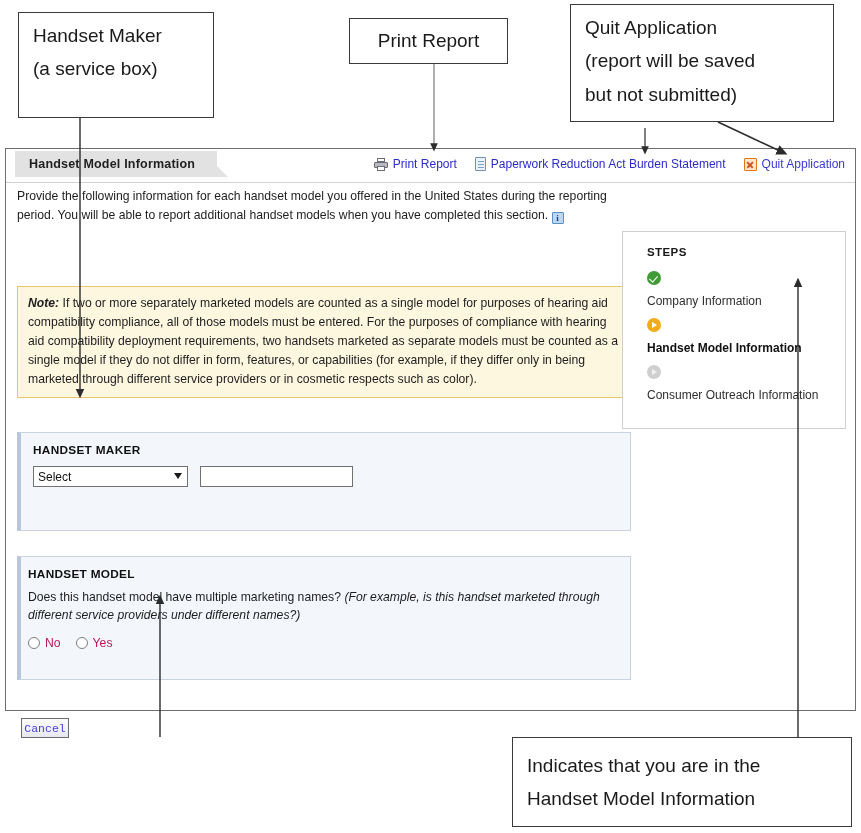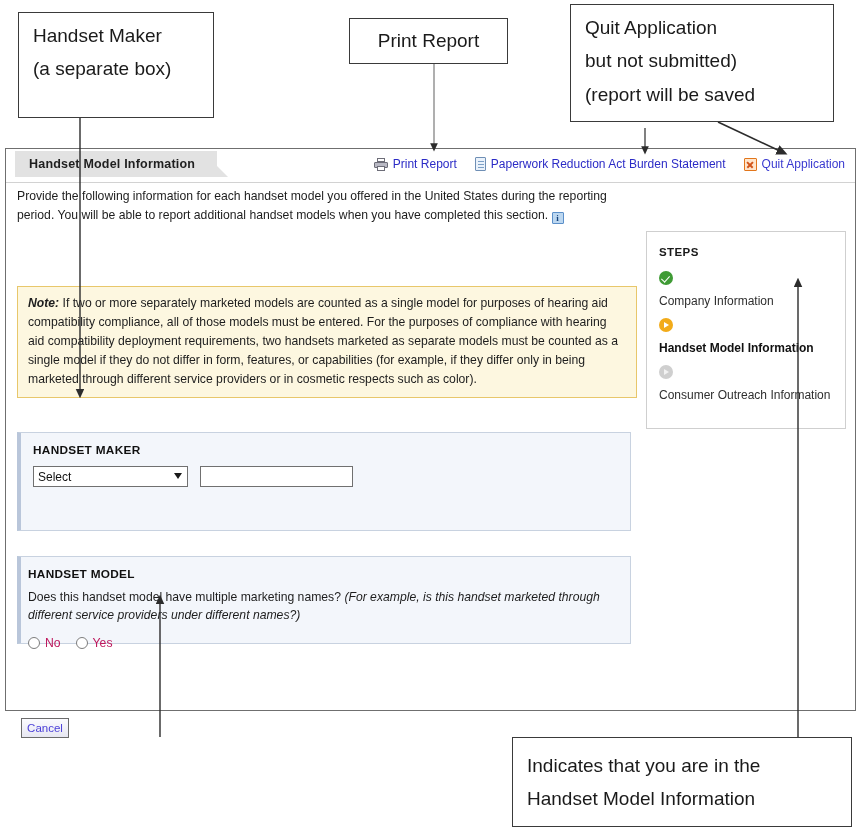--- a/index.html
+++ b/index.html
@@ -182,25 +182,25 @@
     font-size: 12.2px;
     color: #1d1d1d;
     line-height: 1.56;
   }
   #note-box b { font-style: italic; text-align: center; }
 
   
   #steps-panel {
     position: absolute;
     right: 9px; top: 48px;
-    width: 200px;
+    width: 224px;
     min-height: 143px;
     border: 1px solid #cfcfcf;
     background: #ffffff;
-    padding: 14px 12px 16px 12px;
+    padding: 14px 12px 16px 24px;
   }
   #steps-title {
     font-size: 11.5px; font-weight: bold; color: #1a1a1a;
     letter-spacing: .4px; margin-bottom: 12px;
   }
   .step {
     display: flex; align-items: flex-start;
     gap: 8px; margin-bottom: 8px;
     font-size: 12px; color: #2f2f2f;
     line-height: 1.35;
@@ -244,21 +244,21 @@
   .section-panel {
     position: absolute;
     left: 11px;
     width: 614px;
     background: #f3f6fb;
     border: 1px solid #c8d2e0;
     border-left: 4px solid #b9c6da;
     padding: 10px 12px 12px 12px;
   }
   #panel-maker { top: 249px; height: 99px; }
-  #panel-model { top: 373px; height: 88px; padding-left: 7px; }
+  #panel-model { top: 373px; height: 124px; padding-left: 7px; }
   .panel-title {
     font-size: 11.8px; font-weight: bold; color: #111111;
     letter-spacing: .3px; margin-bottom: 7px;
   }
   .panel-text {
     font-size: 12.2px; color: #1d1d1d; line-height: 1.5;
   }
   .panel-text i { font-style: italic; }
 
   .field-row { display: flex; align-items: flex-end; gap: 12px; margin-top: 9px; }
@@ -300,21 +300,21 @@
   .radio-label { font-size: 12.2px; color: #be185d; }
 
   #cancel-button {
     position: absolute;
     left: 15px; top: 535px;
     width: 48px; height: 20px;
     border: 1px solid #6b6b6b;
     background: linear-gradient(#fbfbfe, #e7e7f2);
     color: #4b3fd8;
     font-size: 11.5px;
-    font-family: Liberation Sans, sans-serif;
+    font-family: Liberation Mono, monospace;
     display: flex; align-items: center; justify-content: center;
     cursor: pointer;
   }
 </style>
 </head>
 <body>
 
 <div id="page">
 
   <svg id="leaders" viewBox="0 0 861 833" xmlns="http://www.w3.org/2000/svg">
@@ -332,31 +332,31 @@
 
     <line x1="718" y1="122" x2="782" y2="152" stroke="#2c2c2c" stroke-width="1.6" marker-end="url(#arrowhead)"></line>
 
     <line x1="160" y1="737" x2="160" y2="600" stroke="#2c2c2c" stroke-width="1.4" marker-end="url(#arrowhead)"></line>
 
     <line x1="798" y1="737" x2="798" y2="283" stroke="#2c2c2c" stroke-width="1.4" marker-end="url(#arrowhead)"></line>
   </svg>
 
   <div class="callout" id="callout-handset-maker">
     <span class="line">Handset Maker</span>
-    <span class="line">(a separate box)</span>
+    <span class="line">(a service box)</span>
   </div>
 
   <div class="callout" id="callout-print-report">
     <span class="line">Print Report</span>
   </div>
 
   <div class="callout" id="callout-quit-app">
     <span class="line">Quit Application</span>
+    <span class="line">(report will be saved</span>
     <span class="line">but not submitted)</span>
-    <span class="line">(report will be saved</span>
   </div>
 
 
   <div class="callout" id="callout-indicates-step">
     <span class="line">Indicates that you are in the</span>
     <span class="line">Handset Model Information</span>
   </div>
 
   <div id="app-window">
 

